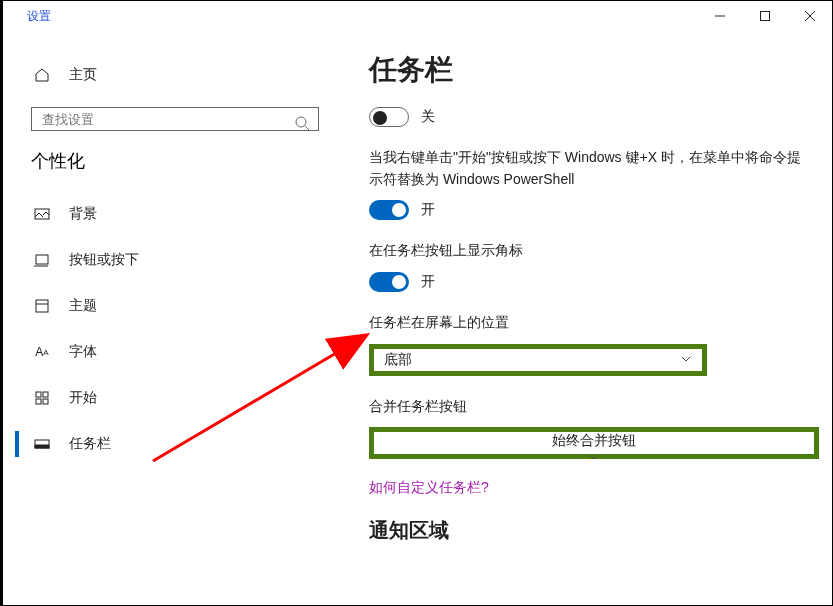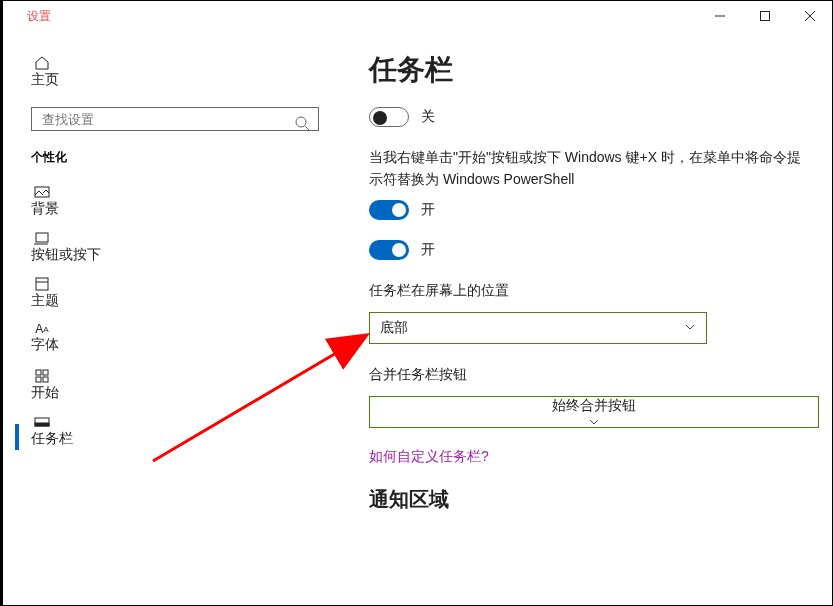--- a/index.html
+++ b/index.html
@@ -2,56 +2,56 @@
 <html><head>
 <meta charset="utf-8">
 <style>
   * { box-sizing: border-box; margin: 0; padding: 0; font-family: "Microsoft YaHei", "Segoe UI", sans-serif; }
   html, body { width: 833px; height: 606px; overflow: hidden; background: #fff; }
   .outer { position: relative; width: 833px; height: 606px; border: 1px solid #000; border-left: 3px solid #000; background: #fff; }
   .win { position: absolute; left: 12px; top: 0; right: 0; bottom: 0; background: #fff; }
 
   
   .titlebar { display: flex; align-items: center; height: 30px; }
-  .titlebar .label { padding-left: 12px; font-size: 12px; color: #ef4444; }
+  .titlebar .label { padding-left: 12px; font-size: 12px; color: #1d4ed8; }
   .win-controls { margin-left: auto; display: flex; }
   .win-btn { width: 45px; height: 30px; display: flex; align-items: center; justify-content: center; font-size: 12px; color: #222; }
   .win-btn svg { width: 10px; height: 10px; }
 
   .body { display: flex; height: calc(100% - 30px); }
 
   
   .nav { width: 320px; padding-top: 24px; border-right: 1px solid transparent; }
-  .nav-row { display: flex; height: 44px; padding: 0 16px; font-size: 14px; color: #222; flex-direction: column; }
+  .nav-row { display: flex; align-items: center; height: 44px; padding: 0 16px; font-size: 14px; color: #222; }
   .nav-row .icon { width: 22px; display:flex; align-items:center; justify-content:center; margin-right: 16px; }
   .nav-row.home { height: 40px; margin-bottom: 12px; }
   .search-wrap { padding: 0 16px 18px 16px; }
   .search { position: relative; width: 288px; height: 24px; border: 1px solid #666; background: #fff; }
   .search input { border: 0; outline: 0; width: 100%; height: 100%; padding: 0 34px 0 10px; font-size: 13px; color: #666; background: transparent; }
   .search .sicon { position: absolute; right: 8px; top: 7px; }
-  .section-title { font-size: 12px; font-weight: 700; padding: 0 16px 18px 16px; }
+  .section-title { font-size: 18px; font-weight: 400; padding: 0 16px 18px 16px; }
   .nav-row.item { height: 46px; }
   .nav-row.active { position: relative; }
   .nav-row.active::before { content:""; position:absolute; left:0; top:10px; bottom:10px; width:4px; background:#0067c0; }
 
   
   .content { flex: 1; padding: 20px 24px 0 34px; overflow: hidden; font-size: 14px; color: #222; }
   .page-title { font-size: 28px; font-weight: 600; margin-bottom: 18px; }
   .setting-block { margin-bottom: 20px; }
   .setting-text { font-size: 14px; line-height: 1.55; margin-bottom: 10px; }
   .toggle-row { display: flex; align-items: center; gap: 12px; }
   .toggle { width: 40px; height: 20px; border-radius: 10px; position: relative; }
   .toggle .knob { position: absolute; top: 3px; width: 14px; height: 14px; border-radius: 50%; }
   .toggle.off { border: 1px solid #666; background: #fff; }
   .toggle.off .knob { left: 3px; background: #222; }
   .toggle.on { background: #0067c0; }
   .toggle.on .knob { right: 3px; background: #fff; }
   .toggle-label { font-size: 14px; }
 
-  .dropdown { width: 338px; height: 32px; border: 1px solid #4d7c0f; display: flex; align-items: center; justify-content: space-between; padding: 0 10px; font-size: 14px; margin-top: 8px; position: relative; }
+  .dropdown { width: 338px; height: 32px; border: 5px solid #4d7c0f; display: flex; align-items: center; justify-content: space-between; padding: 0 10px; font-size: 14px; margin-top: 8px; position: relative; }
   .dropdown.wide { width: 450px; flex-direction: column; }
   .link { color: #a21caf; font-size: 14px; }
   .section-sub { font-size: 20px; font-weight: 600; margin-bottom: 18px; }
 
   
   .anno { position: absolute; inset: 0; pointer-events: none; }
 </style>
 </head>
 <body>
 
@@ -173,20 +173,21 @@
           <div class="setting-text">当我右键单击"开始"按钮或按下 Windows 键+X 时，在菜单中将命令提示符替换为 Windows PowerShell</div>
           <div class="toggle-row">
             <div class="toggle on">
                 <div class="knob"></div>
               </div>
             <span class="toggle-label">开</span>
           </div>
         </div>
 
         <div class="setting-block">
+          <div class="setting-text">在任务栏按钮上显示角标</div>
           <div class="toggle-row">
             <div class="toggle on">
                 <div class="knob"></div>
               </div>
             <span class="toggle-label">开</span>
           </div>
         </div>
 
         <div class="setting-block">
           <div class="setting-text">任务栏在屏幕上的位置</div>

